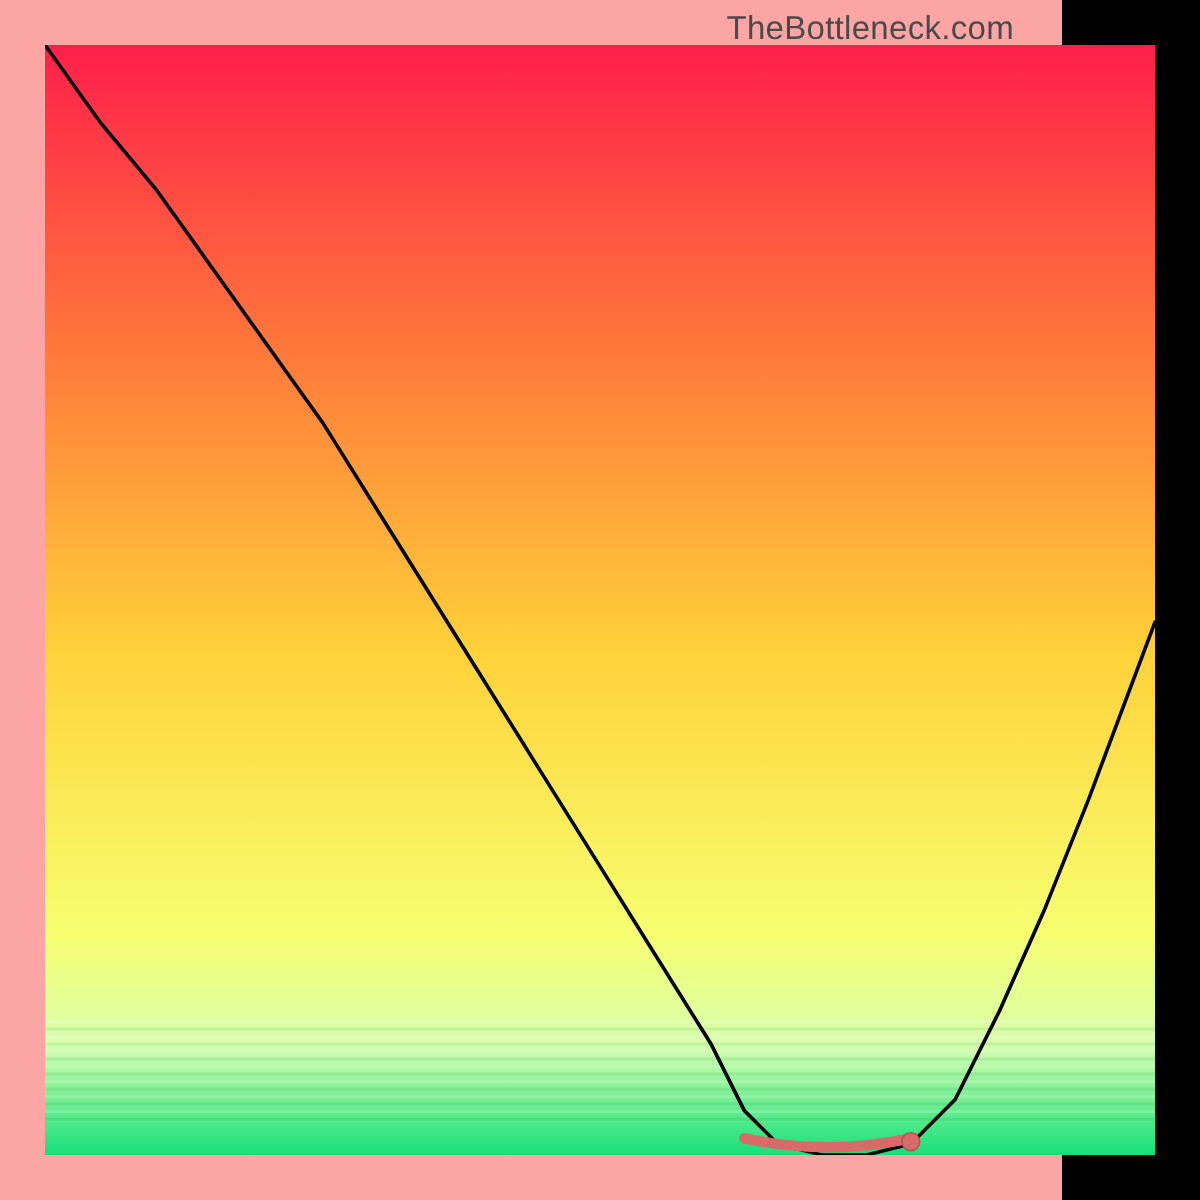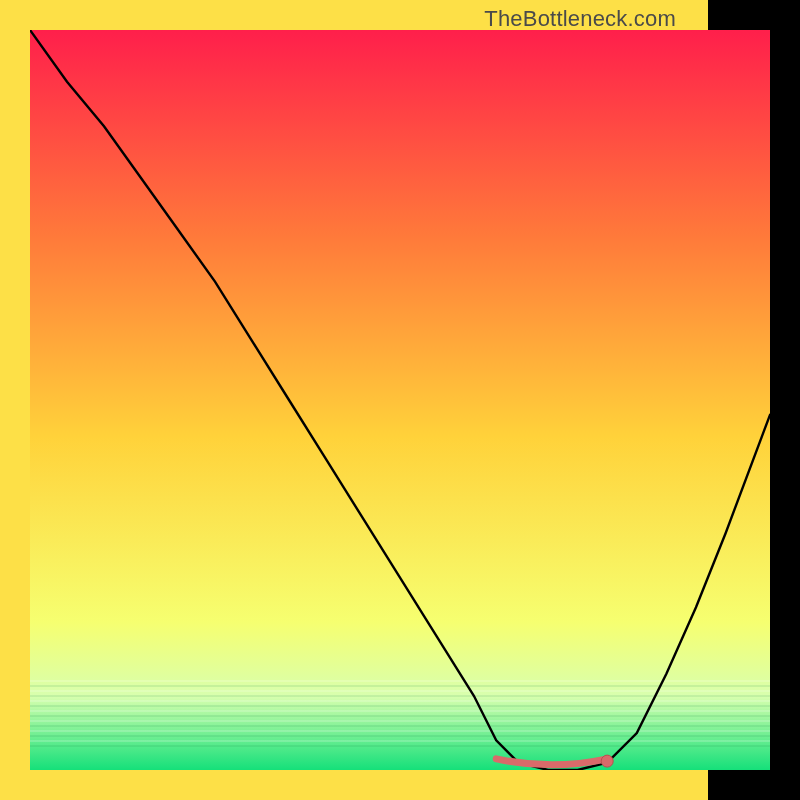--- a/index.html
+++ b/index.html
@@ -8,21 +8,21 @@
     width: 800px;
     height: 800px;
     overflow: hidden;
     background: #000;
     font-family: Arial, Helvetica, sans-serif;
   }
   .frame {
     position: relative;
     width: 708px;
     height: 800px;
-    background: #fde047;
+    background: #fca5a5;
   }
   .plot-area {
     position: absolute;
     left: 30px;
     top: 30px;
     width: 740px;
     height: 740px;
     overflow: hidden;
   }
   .gradient-bg {

